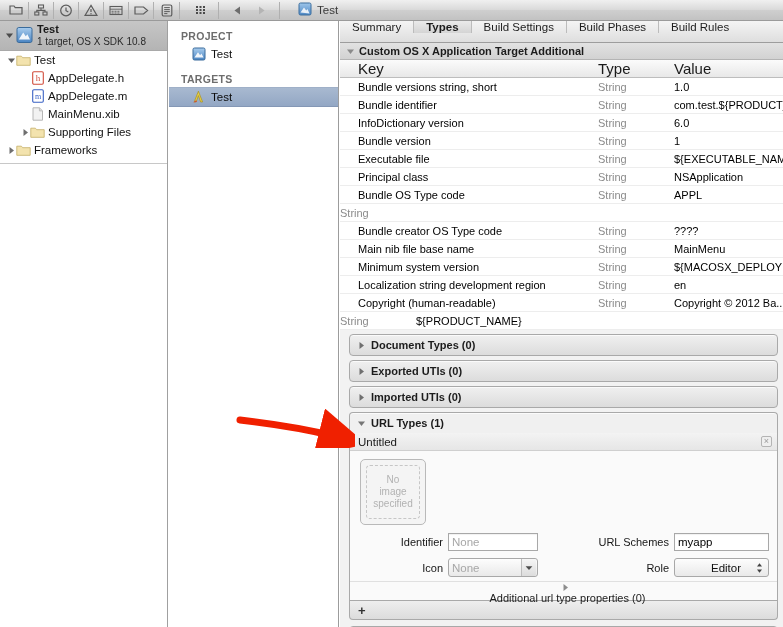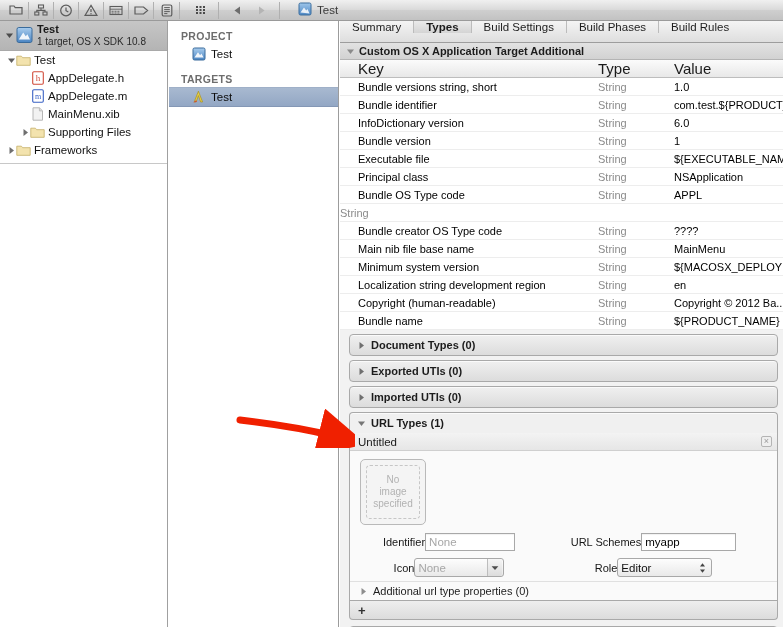--- a/index.html
+++ b/index.html
@@ -160,49 +160,49 @@
   }
   .imgwell-inner {
     width: 54px; height: 54px; border: 1px dashed #c6c6c6; border-radius: 4px;
     display: flex; flex-direction: column; align-items: center; justify-content: center;
     color: #b2b2b2; font-size: 10px; line-height: 12px; text-align: center;
   }
   .fields { display: flex; flex: 1; padding-top: 8px; }
   .fcol { display: flex; flex-direction: column; gap: 7px; }
   .fcol.left { width: 178px; }
   .fcol.right { flex: 1; }
-  .frow { display: flex; align-items: center; justify-content: center; }
+  .frow { display: flex; align-items: center; justify-content: flex-end; gap: 5px; }
   .flabel { font-size: 11px; color: #161616; text-align: right; white-space: nowrap; }
   .finput {
     border: 1px solid #a8a8a8; background: #fff; height: 18px;
     font-size: 11.5px; padding: 0 3px; display: flex; align-items: center;
     box-shadow: 0 1px 1px rgba(0,0,0,.06) inset;
   }
   .finput.ph { color: #a7a7a7; }
   .w-ident { width: 90px; }
   .w-url   { width: 95px; }
   .fselect {
     border: 1px solid #a8a8a8; border-radius: 3px; height: 19px;
     background: linear-gradient(to bottom, #fdfdfd, #e9e9e9);
     font-size: 11.5px; padding: 0 3px; display: flex; align-items: center;
     justify-content: space-between; position: relative;
   }
   .fselect .txt { color: #a7a7a7; }
-  .fselect.filled .txt { color: #111; }
+  .fselect.filled .txt { color: #111; margin-left: 33px; }
   .fselect .arrowbox {
     width: 15px; height: 17px; margin-right: -2px;
     display: flex; align-items: center; justify-content: center;
   }
   .fselect.popup .arrowbox {
     background: linear-gradient(to bottom,#f6f6f6,#dcdcdc);
     border-left: 1px solid #bdbdbd; border-radius: 0 2px 2px 0;
   }
   .panel-foot {
     height: 19px; display: flex; align-items: center; padding-left: 8px;
-    font-size: 11px; color: #1c1c1c; border-top: 1px solid #e0e0e0;
+    font-size: 11px; color: #1c1c1c; border-top: 1px solid #e0e0e0; flex-direction: column;
   }
   .panel-foot .tri { margin-right: 5px; }
   .addbar {
     margin: 0 5px 0 9px; height: 19px;
     border: 1px solid #a9a9a9; border-top: none; border-radius: 0 0 4px 4px;
     background: linear-gradient(to bottom, #eeeeee, #dcdcdc);
     display: flex; align-items: center; padding-left: 8px;
   }
   .plus { font-size: 13px; color: #333; line-height: 1; font-weight: bold; }
 
@@ -531,21 +531,20 @@
             <div class="c-key">Localization string development region</div>
             <div class="c-type">String</div>
             <div class="c-val">en</div>
           </div>
           <div class="prow">
             <div class="c-key">Copyright (human-readable)</div>
             <div class="c-type">String</div>
             <div class="c-val">Copyright © 2012 Ba...</div>
           </div>
           <div class="prow">
-            <div class="c-key">Bundle name</div>
             <div class="c-type">String</div>
             <div class="c-val">${PRODUCT_NAME}</div>
           </div>
         </div>
     </div>
 
     <div id="groupboxes">
         <div class="box">
           <div class="box-head">
             <span class="tri">

